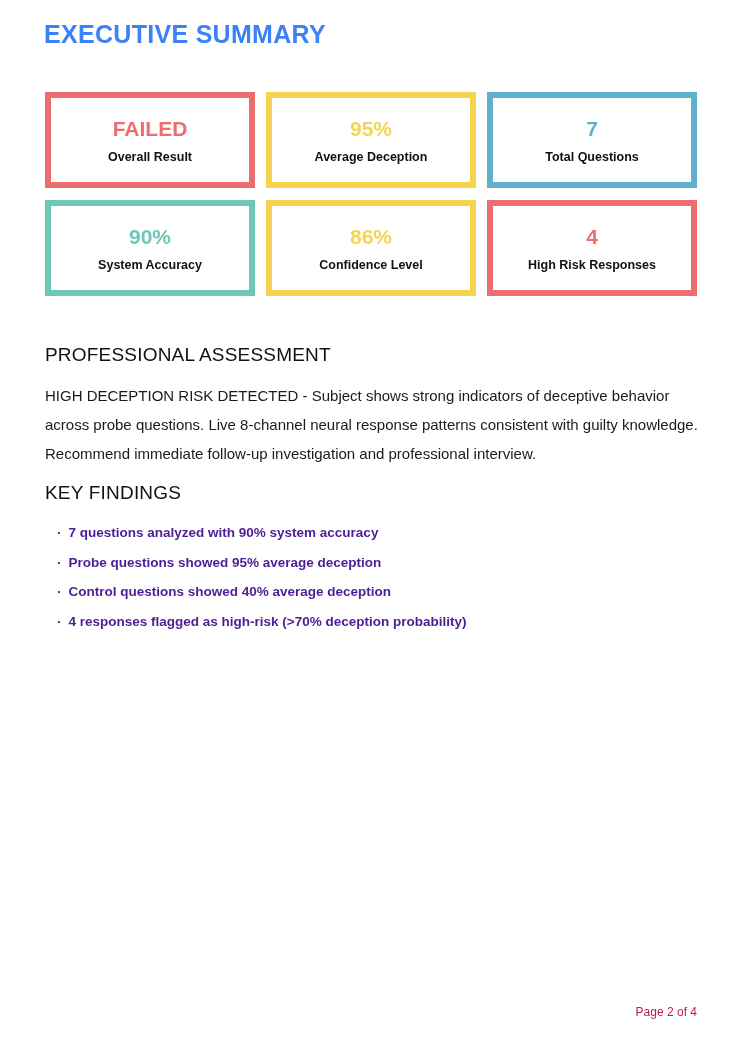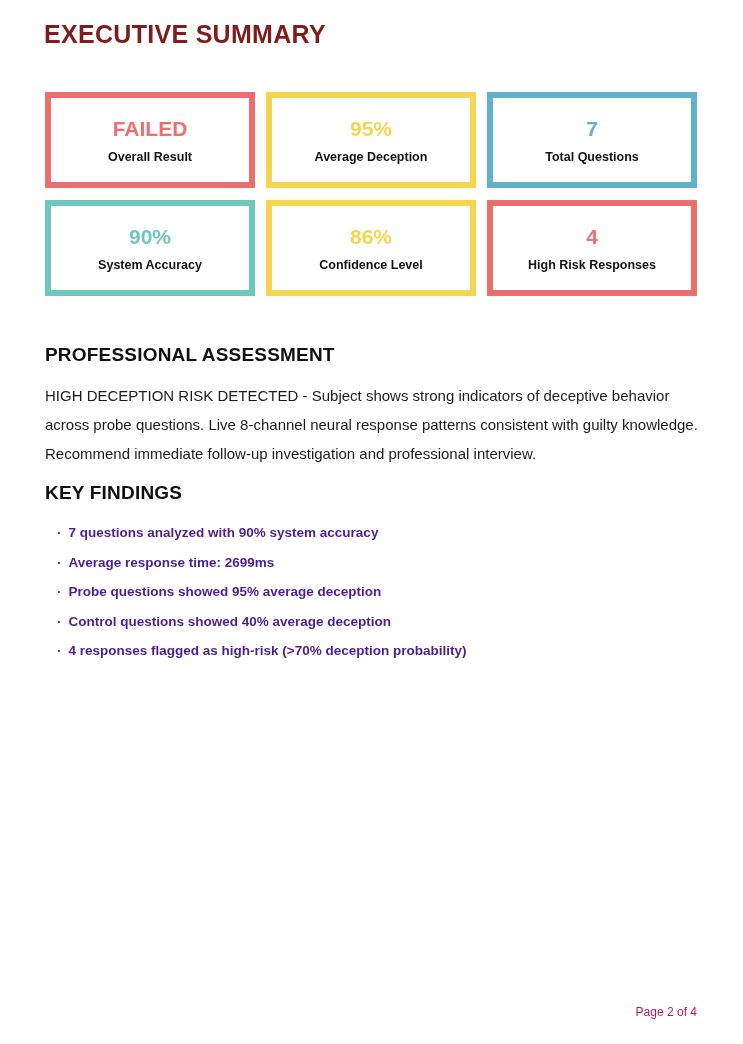--- a/index.html
+++ b/index.html
@@ -13,21 +13,21 @@
     background: #ffffff;
     overflow: hidden;
   }
 
   .page-title {
     position: absolute;
     left: 44px;
     top: 20px;
     font-size: 25px;
     font-weight: 700;
-    color: #7f1d1d;
+    color: #3b82f6;
     letter-spacing: 0.3px;
   }
 
   .stats-grid {
     position: absolute;
     left: 45px;
     top: 92px;
     width: 652px;
     display: grid;
     grid-template-columns: repeat(3, 210px);
@@ -55,21 +55,21 @@
     margin-top: 9px;
     font-size: 12.5px;
     font-weight: 700;
     color: #111111;
   }
 
   .section-heading {
     position: absolute;
     left: 45px;
     font-size: 19px;
-    font-weight: 700;
+    font-weight: 400;
     color: #111111;
     letter-spacing: 0.2px;
   }
   .heading-assessment { top: 344px; }
   .heading-findings   { top: 482px; }
 
   .assessment-body {
     position: absolute;
     left: 45px;
     top: 381px;
@@ -153,21 +153,20 @@
   </div>
 
   <h2 class="section-heading heading-assessment">PROFESSIONAL ASSESSMENT</h2>
 
   <p class="assessment-body">HIGH DECEPTION RISK DETECTED - Subject shows strong indicators of deceptive behavior across probe questions. Live 8-channel neural response patterns consistent with guilty knowledge. Recommend immediate follow-up investigation and professional interview.</p>
 
   <h2 class="section-heading heading-findings">KEY FINDINGS</h2>
 
   <ul class="findings-list">
       <li><span class="bullet">·</span><span>7 questions analyzed with 90% system accuracy</span></li>
-      <li><span class="bullet">·</span><span>Average response time: 2699ms</span></li>
       <li><span class="bullet">·</span><span>Probe questions showed 95% average deception</span></li>
       <li><span class="bullet">·</span><span>Control questions showed 40% average deception</span></li>
       <li><span class="bullet">·</span><span>4 responses flagged as high-risk (&gt;70% deception probability)</span></li>
     </ul>
 
   <div class="page-number">Page 2 of 4</div>
 
 </div>
 
 </body></html>

